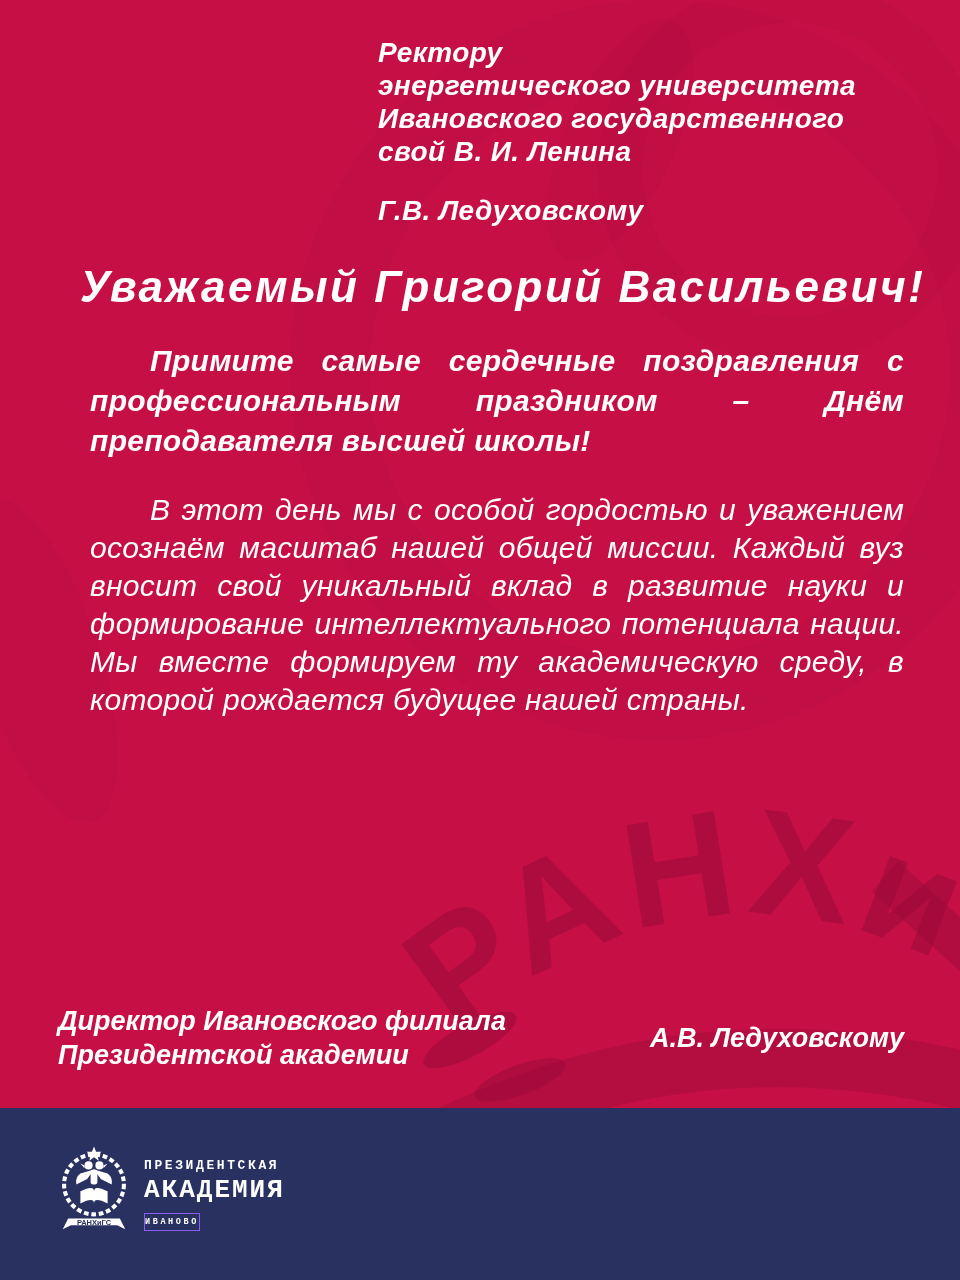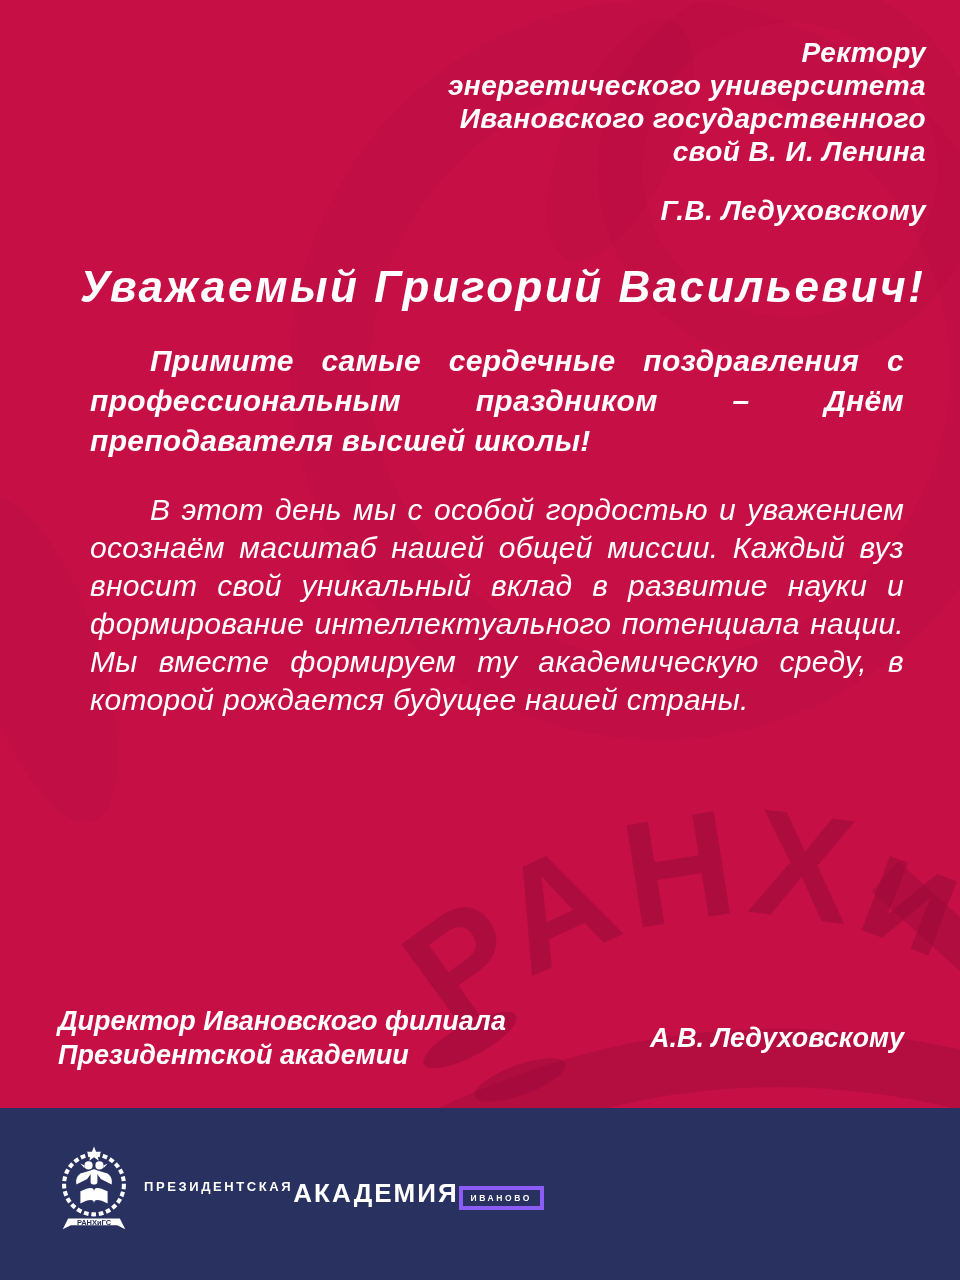--- a/index.html
+++ b/index.html
@@ -18,21 +18,21 @@
     position: absolute;
     inset: 0;
     pointer-events: none;
   }
 
   .addressee {
     position: absolute;
     top: 36px;
     left: 378px;
     width: 548px;
-    text-align: right;
+    text-align: left;
     font-style: italic;
     font-weight: 700;
     font-size: 28px;
     line-height: 33px;
     letter-spacing: 0.4px;
   }
   .addressee-name {
     display: block;
     margin-top: 26px;
   }
@@ -82,38 +82,38 @@
     position: absolute;
     left: 0; right: 0; bottom: 0;
     height: 172px;
     background: #28315f;
     display: flex;
     align-items: center;
     padding-left: 60px;
     gap: 16px;
     box-sizing: border-box;
   }
-  .brand { display: flex; flex-direction: row; }
+  .brand { display: flex; flex-direction: column; font-family: Liberation Mono, monospace; }
   .brand-line1 {
     font-size: 13px;
     font-weight: 700;
     letter-spacing: 2.6px;
     line-height: 18px;
   }
   .brand-line2 {
     font-size: 26px;
     font-weight: 700;
     letter-spacing: 2px;
     line-height: 30px;
   }
   .branch-box {
     margin-top: 8px;
     align-self: flex-start;
-    border: 4px solid #8b5cf6;
-    padding: 3px 8px;
+    border: 1px solid #8b5cf6;
+    padding: 3px 0;
     font-size: 8.5px;
     font-weight: 700;
     letter-spacing: 2.6px;
     line-height: 10px;
   }
 </style>
 </head>
 <body>
 
 <div class="page">

